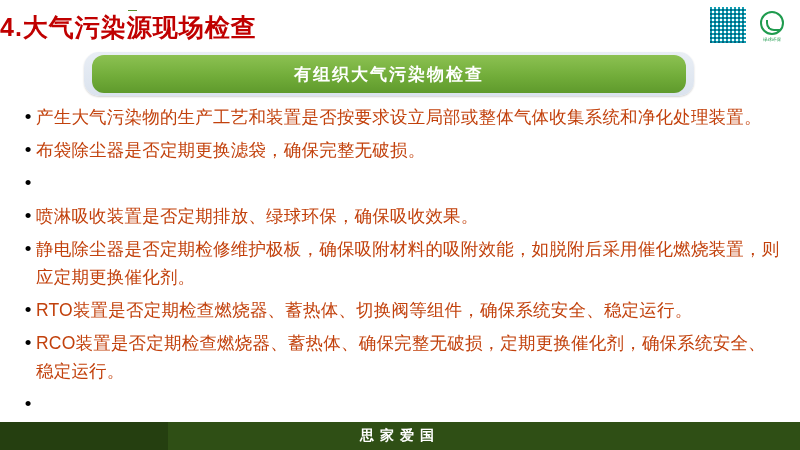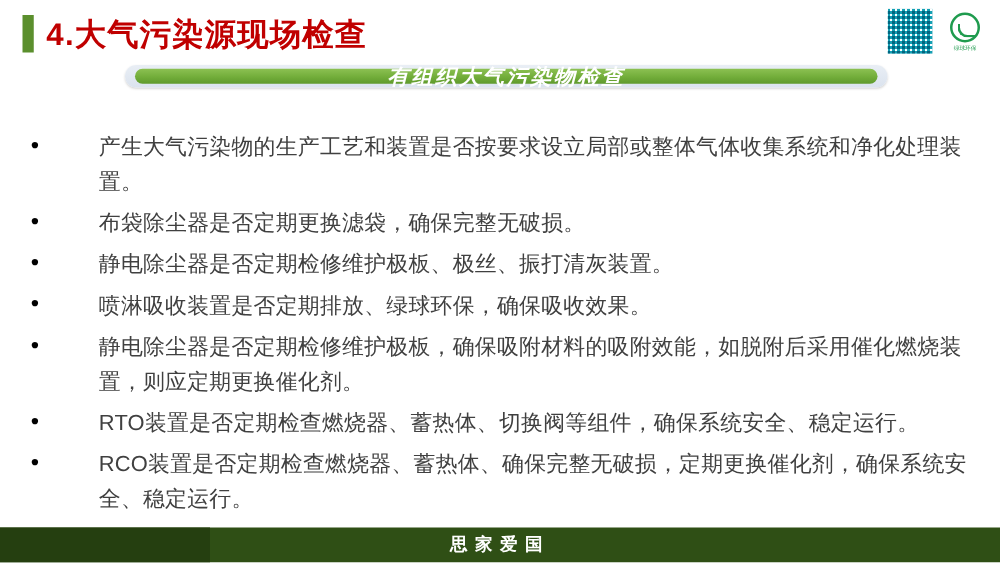--- a/index.html
+++ b/index.html
@@ -16,20 +16,21 @@
   }
 
   
   .title-row {
     position: absolute;
     left: 0;
     top: 10px;
     display: flex;
     align-items: center;
     height: 34px;
+    flex-direction: column;
   }
   .title-bar {
     width: 9px;
     height: 30px;
     background: #5b8f2d;
     margin-left: 18px;
     margin-right: 10px;
   }
   .title-text {
     font-size: 25px;
@@ -88,25 +89,24 @@
     font-size: 5px;
     color: #1f9b4e;
     margin-top: 1px;
     white-space: nowrap;
     transform: scale(0.9);
   }
 
   
   .banner-wrap {
     position: absolute;
-    left: 100px;
+    left: 84px;
     top: 52px;
     width: 610px;
-    height: 18px;
-    font-style: italic;
+    height: 44px;
   }
   .banner-outer {
     position: absolute;
     inset: 0;
     background: linear-gradient(180deg, #e9eef5 0%, #dbe3ee 100%);
     border-radius: 15px;
     box-shadow: 0 1px 2px rgba(0,0,0,0.18);
   }
   .banner-inner {
     position: absolute;
@@ -143,23 +143,22 @@
     flex: 0 0 auto;
     width: 16px;
     text-align: center;
     font-size: 19px;
     line-height: 28px;
     color: #000000;
   }
   .btext {
     font-size: 17.5px;
     line-height: 28px;
-    color: #404040;
+    color: #c2410c;
     letter-spacing: 0.2px;
-    margin-left: 43px;
   }
   .btext.latin-lead {
     font-family: Liberation Sans, sans-serif;
   }
 
   
   .footer {
     position: absolute;
     left: 0;
     bottom: 0;
@@ -213,21 +212,20 @@
   <div class="bullet">
     <div class="dot">•</div>
     <div class="btext">产生大气污染物的生产工艺和装置是否按要求设立局部或整体气体收集系统和净化处理装置。</div>
   </div>
   <div class="bullet">
     <div class="dot">•</div>
     <div class="btext">布袋除尘器是否定期更换滤袋，确保完整无破损。</div>
   </div>
   <div class="bullet">
     <div class="dot">•</div>
-    <div class="btext">静电除尘器是否定期检修维护极板、极丝、振打清灰装置。</div>
   </div>
   <div class="bullet">
     <div class="dot">•</div>
     <div class="btext">喷淋吸收装置是否定期排放、绿球环保，确保吸收效果。</div>
   </div>
   <div class="bullet">
     <div class="dot">•</div>
     <div class="btext">静电除尘器是否定期检修维护极板，确保吸附材料的吸附效能，如脱附后采用催化燃烧装置，则应定期更换催化剂。</div>
   </div>
   <div class="bullet">

